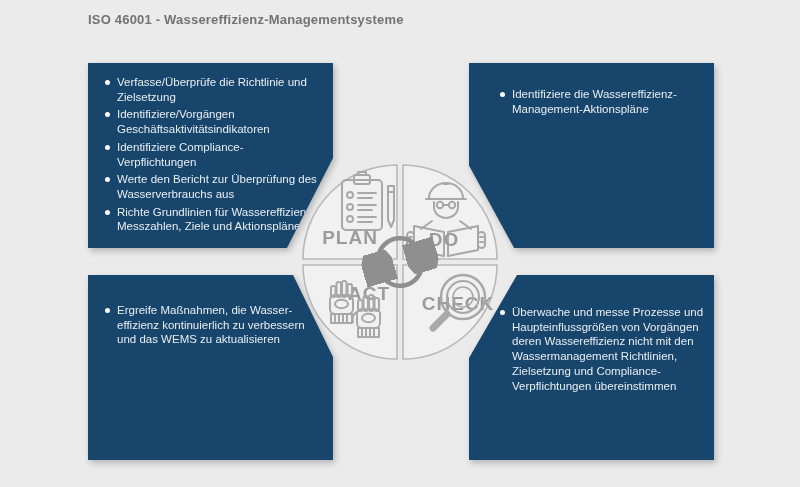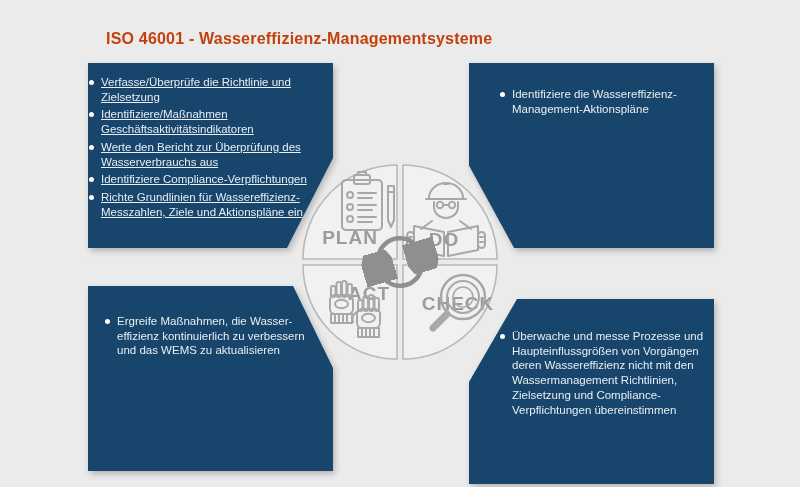--- a/index.html
+++ b/index.html
@@ -3,35 +3,35 @@
 <meta charset="utf-8">
 <title>ISO 46001 PDCA</title>
 <style>
   html,body{margin:0;padding:0;}
   .stage{
     position:relative;width:800px;height:487px;overflow:hidden;
     background:#ebebeb;
     font-family:"Liberation Sans","DejaVu Sans",sans-serif;
   }
   .title{
-    position:absolute;left:88px;top:12px;margin:18px;
-    font-size:16px;font-weight:bold;color:#c2410c;letter-spacing:.2px;
+    position:absolute;left:88px;top:12px;margin:0;
+    font-size:13px;font-weight:bold;color:#737373;letter-spacing:.2px;
   }
   .box-wrap{position:absolute;filter:drop-shadow(2px 3px 3px rgba(110,110,110,.45));}
   .box{
     width:245px;height:185px;background:#17456b;box-sizing:border-box;color:#e9eef3;
   }
   .tl{left:88px;top:63px;}
-  .tl .box{clip-path:polygon(0 0,100% 0,100% 51.4%,81.2% 100%,0 100%);padding:12px 13px 0 0;text-decoration:underline;}
+  .tl .box{clip-path:polygon(0 0,100% 0,100% 51.4%,81.2% 100%,0 100%);padding:12px 13px 0 16px;}
   .tr{left:469px;top:63px;}
   .tr .box{clip-path:polygon(0 0,100% 0,100% 100%,18.4% 100%,0 55.4%);padding:24px 8px 0 30px;}
-  .bl{left:88px;top:275px;margin-top:11px;}
+  .bl{left:88px;top:275px;}
   .bl .box{clip-path:polygon(0 0,83.7% 0,100% 44.3%,100% 100%,0 100%);padding:28px 13px 0 16px;}
   .br{left:469px;top:275px;}
-  .br .box{clip-path:polygon(19.6% 0,100% 0,100% 100%,0 100%,0 44.9%);padding:30px 8px 6px 30px;margin-top:24px;}
+  .br .box{clip-path:polygon(19.6% 0,100% 0,100% 100%,0 100%,0 44.9%);padding:30px 8px 6px 30px;}
   .bullets{list-style:none;margin:0;padding:0;font-size:11.5px;line-height:1.28;}
   .bullets li{position:relative;padding-left:13px;margin-bottom:3px;}
   .bullets li::before{
     content:"";position:absolute;left:1px;top:5px;width:5px;height:5px;border-radius:50%;background:#fff;
   }
   .cycle{position:absolute;left:300px;top:162px;}
   .cycle .slice{fill:#f1f1f1;stroke:#b9b9b9;stroke-width:1.6;}
   .cycle text{font-family:"Liberation Sans","DejaVu Sans",sans-serif;font-weight:bold;font-size:19px;fill:#9c9c9c;letter-spacing:1px;}
   .cycle .ic{stroke:#a8a8a8;fill:none;stroke-width:2;stroke-linecap:round;stroke-linejoin:round;}
   .cycle .arrows path{stroke:#8f8f8f;stroke-width:4.5;fill:none;}
@@ -40,23 +40,23 @@
 <body>
 
 <div class="stage">
 
   <h1 class="title">ISO 46001 - Wassereffizienz-Managementsysteme</h1>
 
   <div class="box-wrap tl">
     <div class="box">
       <ul class="bullets">
         <li>Verfasse/Überprüfe die Richtlinie und Zielsetzung</li>
-        <li>Identifiziere/Maßnahmen Geschäftsaktivitätsindikatoren</li>
+        <li>Identifiziere/Vorgängen Geschäftsaktivitätsindikatoren</li>
+        <li>Identifiziere Compliance-Verpflichtungen</li>
         <li>Werte den Bericht zur Überprüfung des Wasserverbrauchs aus</li>
-        <li>Identifiziere Compliance-Verpflichtungen</li>
         <li>Richte Grundlinien für Wassereffizienz-Messzahlen, Ziele und Aktionspläne ein</li>
       </ul>
     </div>
   </div>
 
   <div class="box-wrap tr">
     <div class="box">
       <ul class="bullets">
         <li>Identifiziere die Wassereffizienz-Management-Aktionspläne</li>
       </ul>

